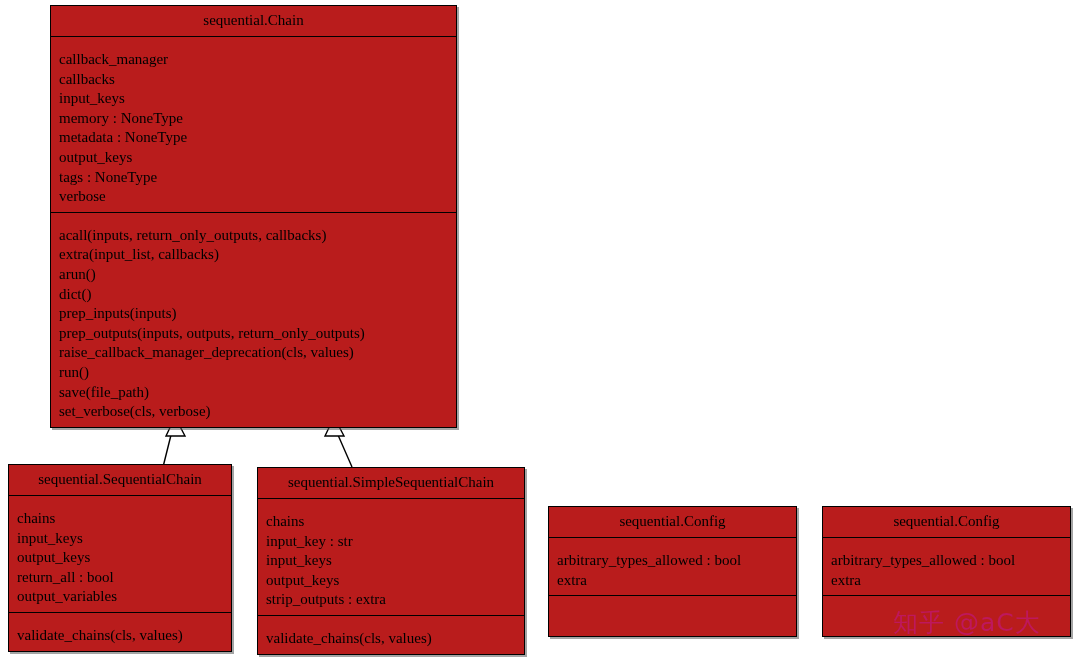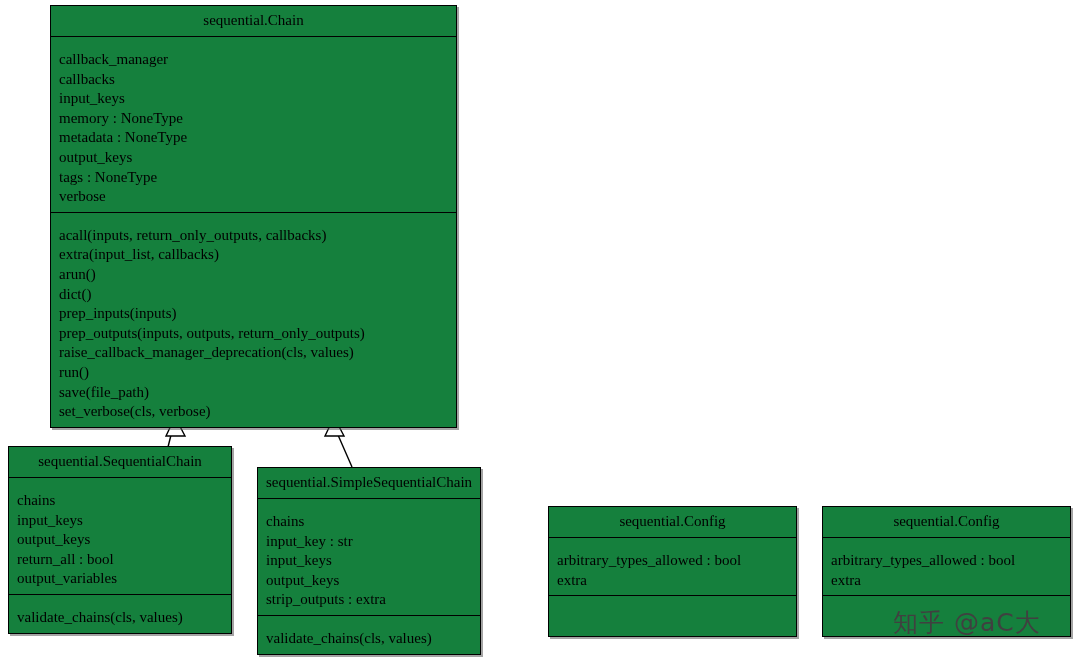--- a/index.html
+++ b/index.html
@@ -15,21 +15,21 @@
     background: #ffffff;
     overflow: hidden;
     font-family: "Liberation Serif", "DejaVu Serif", serif;
     color: #000000;
   }
 
   
   .uml-class {
     position: absolute;
     box-sizing: border-box;
-    background: #15803d;
+    background: #b91c1c;
     border: 1px solid #000000;
     box-shadow: 2px 2px 0 0 rgba(90,90,90,0.55);
     z-index: 5;
   }
   .uml-title {
     text-align: center;
     font-size: 15px;
     line-height: 1.0;
     padding: 7px 6px 8px 6px;
     border-bottom: 1px solid #000000;
@@ -61,21 +61,21 @@
     width: 1077px;
     height: 665px;
     z-index: 2;
     pointer-events: none;
   }
 
   
   .watermark {
     position: absolute;
     z-index: 8;
-    color: #404040;
+    color: #be185d;
     font-size: 25px;
     letter-spacing: 1px;
     white-space: nowrap;
     font-family: "DejaVu Sans", "Liberation Sans", sans-serif;
     user-select: none;
   }
 </style>
 </head>
 <body>
 
@@ -111,35 +111,35 @@
       <div class="uml-row">dict()</div>
       <div class="uml-row">prep_inputs(inputs)</div>
       <div class="uml-row">prep_outputs(inputs, outputs, return_only_outputs)</div>
       <div class="uml-row">raise_callback_manager_deprecation(cls, values)</div>
       <div class="uml-row">run()</div>
       <div class="uml-row">save(file_path)</div>
       <div class="uml-row">set_verbose(cls, verbose)</div>
     </div>
   </div>
 
-  <div class="uml-class" style="left:8px; top:446px; width:224px;">
+  <div class="uml-class" style="left:8px; top:464px; width:224px;">
     <div class="uml-title">sequential.SequentialChain</div>
     <div class="uml-compartment">
       <div class="uml-row">chains</div>
       <div class="uml-row">input_keys</div>
       <div class="uml-row">output_keys</div>
       <div class="uml-row">return_all : bool</div>
       <div class="uml-row">output_variables</div>
     </div>
     <div class="uml-compartment">
       <div class="uml-row">validate_chains(cls, values)</div>
     </div>
   </div>
 
-  <div class="uml-class" style="left:257px; top:467px; width:224px;">
+  <div class="uml-class" style="left:257px; top:467px; width:268px;">
     <div class="uml-title">sequential.SimpleSequentialChain</div>
     <div class="uml-compartment">
       <div class="uml-row">chains</div>
       <div class="uml-row">input_key : str</div>
       <div class="uml-row">input_keys</div>
       <div class="uml-row">output_keys</div>
       <div class="uml-row">strip_outputs : extra</div>
     </div>
     <div class="uml-compartment">
       <div class="uml-row">validate_chains(cls, values)</div>

